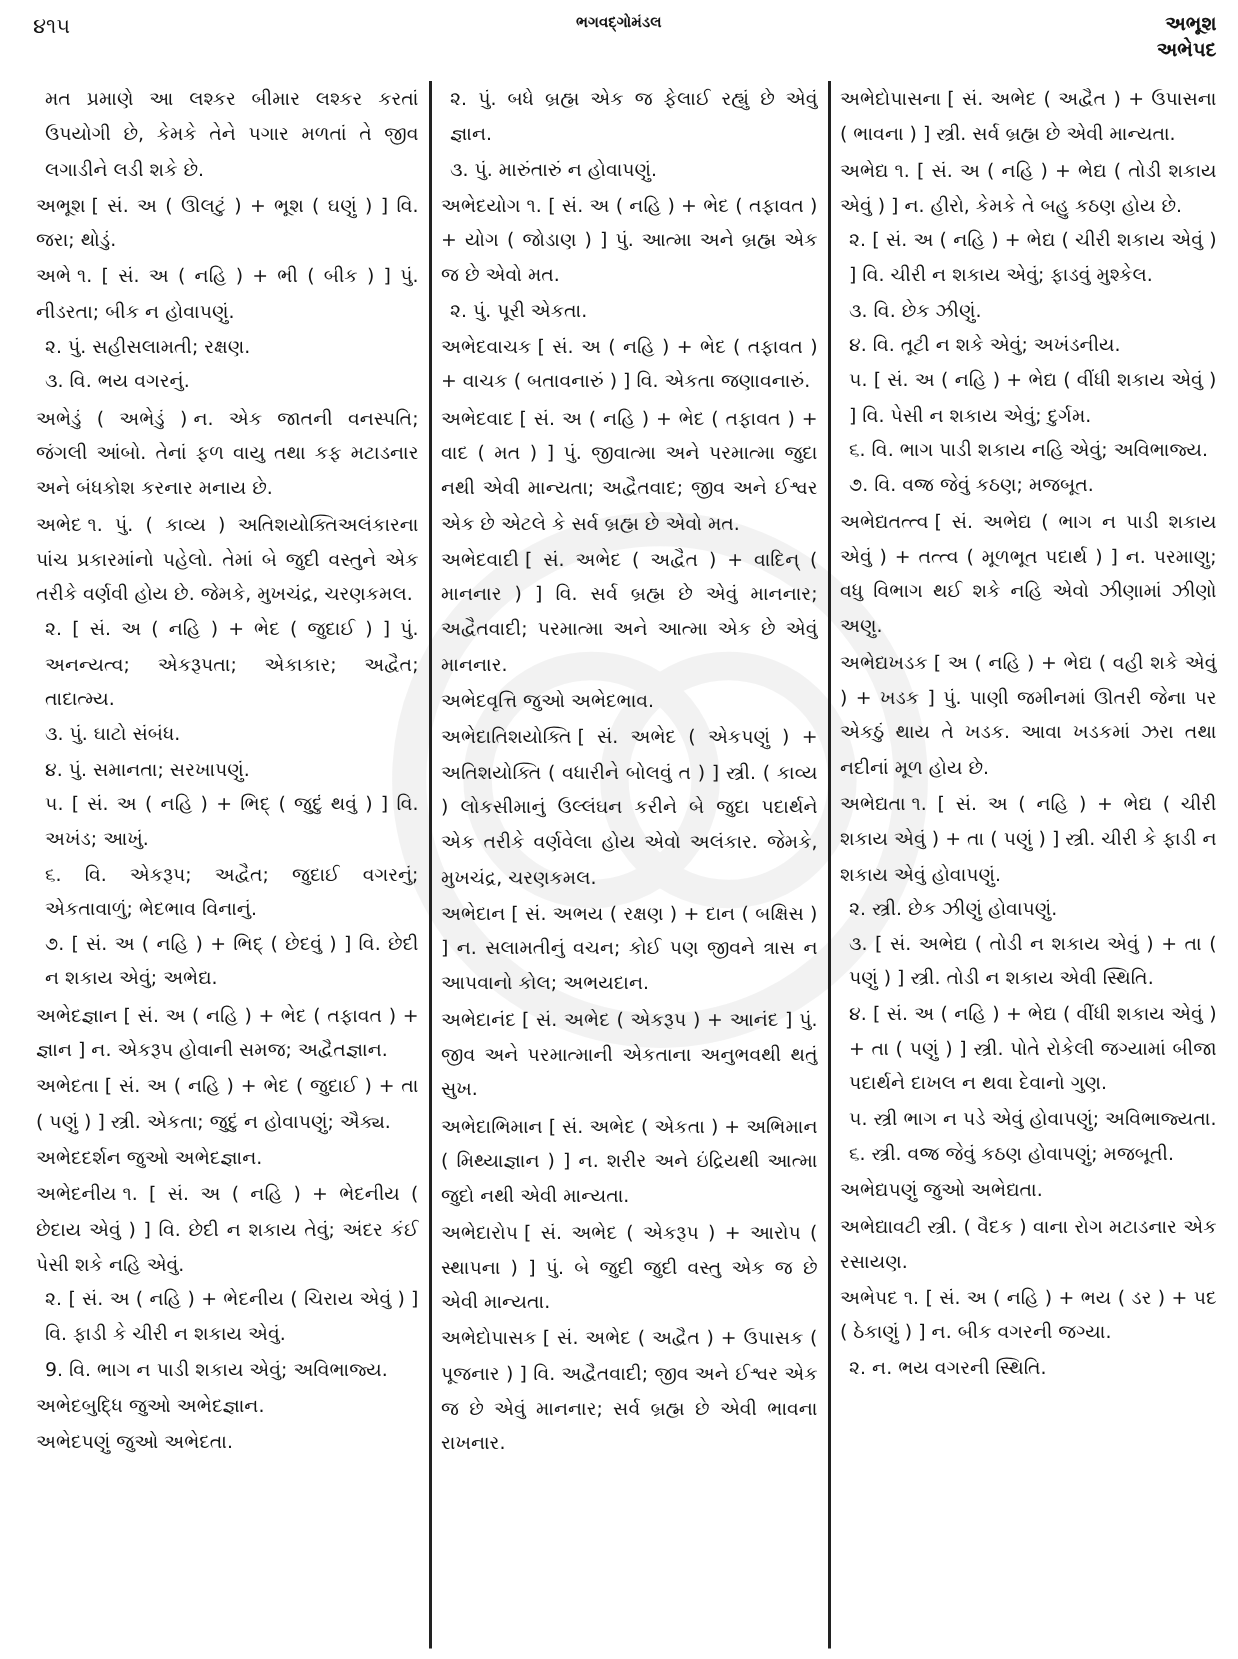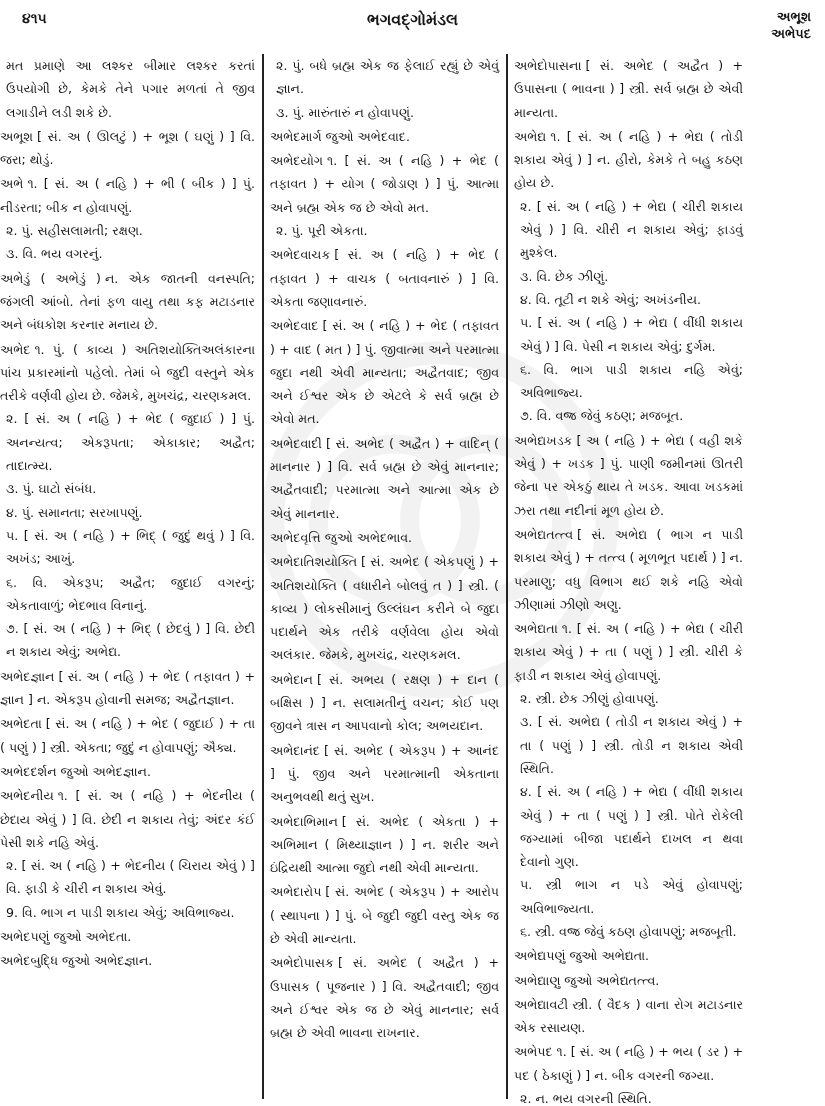--- a/index.html
+++ b/index.html
@@ -8,36 +8,37 @@
       font-family: "DejaVu Sans", sans-serif; color: #141414;
     }
     .watermark {
       position: absolute; left: 250px; top: 330px; width: 380px; height: 380px;
       pointer-events: none; opacity: 0.08;
     }
     .page-header {
       position: absolute; left: 0; top: 0; width: 825px; height: 46px;
     }
     .page-number {
-      position: absolute; left: 22px; top: 10px; font-size: 14px; font-weight: bold;
+      position: absolute; left: 22px; top: 10px; font-size: 14px; font-weight: normal;
     }
     .book-title {
       position: absolute; left: 0; width: 825px; top: 10px; text-align: center;
-      font-size: 16px; font-weight: bold;
+      font-size: 10px; font-weight: bold;
     }
     .guide-words {
       position: absolute; right: 14px; top: 8px; text-align: right;
       font-size: 13px; font-weight: bold; line-height: 17px;
     }
     .columns {
-      position: absolute; left: 0; top: 54px; width: 800px; height: 1045px;
+      position: absolute; left: 18px; top: 54px; width: 800px; height: 1045px;
       display: flex;
+      justify-content: flex-end;
     }
     .col {
-      width: 244px; padding: 0 7px 0 6px; box-sizing: border-box;
+      width: 266px; padding: 0 7px 0 6px; box-sizing: border-box;
       font-size: 12.6px; line-height: 23.3px; text-align: justify;
     }
     .col + .col { border-left: 2px solid #222; }
     .col:first-child { padding-left: 0; width: 262px; }
     .entry { margin: 0 0 1px 0; }
     .hw { font-weight: normal; margin-right: 4px; }
     .sense { display: block; padding-left: 6px; }
     .cont { display: block; padding-left: 6px; }
   </style>
 </head>
@@ -64,45 +65,43 @@
         <span class="cont">મત પ્રમાણે આ લશ્કર બીમાર લશ્કર કરતાં ઉપયોગી છે, કેમકે તેને પગાર મળતાં તે જીવ લગાડીને લડી શકે છે.</span>
       </div>
       <div class="entry"><span class="hw">અભૂશ</span><span class="">[ સં. અ ( ઊલટું ) + ભૂશ ( ઘણું ) ] વિ. જરા; થોડું.</span></div>
       <div class="entry"><span class="hw">અભે</span><span class="">૧. [ સં. અ ( નહિ ) + ભી ( બીક ) ] પું. નીડરતા; બીક ન હોવાપણું.</span><span class="sense">૨. પું. સહીસલામતી; રક્ષણ.</span><span class="sense">૩. વિ. ભય વગરનું.</span></div>
       <div class="entry"><span class="hw">અભેડું ( અભેડું )</span><span class="">ન. એક જાતની વનસ્પતિ; જંગલી આંબો. તેનાં ફળ વાયુ તથા કફ મટાડનાર અને બંધકોશ કરનાર મનાય છે.</span></div>
       <div class="entry"><span class="hw">અભેદ</span><span class="">૧. પું. ( કાવ્ય ) અતિશયોક્તિઅલંકારના પાંચ પ્રકારમાંનો પહેલો. તેમાં બે જુદી વસ્તુને એક તરીકે વર્ણવી હોય છે. જેમકે, મુખચંદ્ર, ચરણકમલ.</span><span class="sense">૨. [ સં. અ ( નહિ ) + ભેદ ( જુદાઈ ) ] પું. અનન્યત્વ; એકરૂપતા; એકાકાર; અદ્વૈત; તાદાત્મ્ય.</span><span class="sense">૩. પું. ઘાટો સંબંધ.</span><span class="sense">૪. પું. સમાનતા; સરખાપણું.</span><span class="sense">૫. [ સં. અ ( નહિ ) + ભિદ્ ( જુદું થવું ) ] વિ. અખંડ; આખું.</span><span class="sense">૬. વિ. એકરૂપ; અદ્વૈત; જુદાઈ વગરનું; એકતાવાળું; ભેદભાવ વિનાનું.</span><span class="sense">૭. [ સં. અ ( નહિ ) + ભિદ્ ( છેદવું ) ] વિ. છેદી ન શકાય એવું; અભેદ્ય.</span></div>
       <div class="entry"><span class="hw">અભેદજ્ઞાન</span><span class="">[ સં. અ ( નહિ ) + ભેદ ( તફાવત ) + જ્ઞાન ] ન. એકરૂપ હોવાની સમજ; અદ્વૈતજ્ઞાન.</span></div>
       <div class="entry"><span class="hw">અભેદતા</span><span class="">[ સં. અ ( નહિ ) + ભેદ ( જુદાઈ ) + તા ( પણું ) ] સ્ત્રી. એકતા; જુદું ન હોવાપણું; ઐક્ય.</span></div>
       <div class="entry"><span class="hw">અભેદદર્શન</span><span class="">જુઓ અભેદજ્ઞાન.</span></div>
       <div class="entry"><span class="hw">અભેદનીય</span><span class="">૧. [ સં. અ ( નહિ ) + ભેદનીય ( છેદાય એવું ) ] વિ. છેદી ન શકાય તેવું; અંદર કંઈ પેસી શકે નહિ એવું.</span><span class="sense">૨. [ સં. અ ( નહિ ) + ભેદનીય ( ચિરાય એવું ) ] વિ. ફાડી કે ચીરી ન શકાય એવું.</span><span class="sense">9. વિ. ભાગ ન પાડી શકાય એવું; અવિભાજ્ય.</span></div>
+      <div class="entry"><span class="hw">અભેદબુદ્ધિ</span><span class="">જુઓ અભેદજ્ઞાન.</span></div>
       <div class="entry"><span class="hw">અભેદપણું</span><span class="">જુઓ અભેદતા.</span></div>
-      <div class="entry"><span class="hw">અભેદબુદ્ધિ</span><span class="">જુઓ અભેદજ્ઞાન.</span></div>
     </section>
   <section class="col">
       <div class="entry">
         <span class="sense">૨. પું. બધે બ્રહ્મ એક જ ફેલાઈ રહ્યું છે એવું જ્ઞાન.</span>
         <span class="sense">૩. પું. મારુંતારું ન હોવાપણું.</span>
       </div>
-      <div class="entry"><span class="hw">અભેદમાર્ગ</span><span class="">જુઓ અભેદવાદ.</span></div>
       <div class="entry"><span class="hw">અભેદયોગ</span><span class="">૧. [ સં. અ ( નહિ ) + ભેદ ( તફાવત ) + યોગ ( જોડાણ ) ] પું. આત્મા અને બ્રહ્મ એક જ છે એવો મત.</span><span class="sense">૨. પું. પૂરી એકતા.</span></div>
       <div class="entry"><span class="hw">અભેદવાચક</span><span class="">[ સં. અ ( નહિ ) + ભેદ ( તફાવત ) + વાચક ( બતાવનારું ) ] વિ. એકતા જણાવનારું.</span></div>
       <div class="entry"><span class="hw">અભેદવાદ</span><span class="">[ સં. અ ( નહિ ) + ભેદ ( તફાવત ) + વાદ ( મત ) ] પું. જીવાત્મા અને પરમાત્મા જુદા નથી એવી માન્યતા; અદ્વૈતવાદ; જીવ અને ઈશ્વર એક છે એટલે કે સર્વ બ્રહ્મ છે એવો મત.</span></div>
       <div class="entry"><span class="hw">અભેદવાદી</span><span class="">[ સં. અભેદ ( અદ્વૈત ) + વાદિન્ ( માનનાર ) ] વિ. સર્વ બ્રહ્મ છે એવું માનનાર; અદ્વૈતવાદી; પરમાત્મા અને આત્મા એક છે એવું માનનાર.</span></div>
       <div class="entry"><span class="hw">અભેદવૃત્તિ</span><span class="">જુઓ અભેદભાવ.</span></div>
       <div class="entry"><span class="hw">અભેદાતિશયોક્તિ</span><span class="">[ સં. અભેદ ( એકપણું ) + અતિશયોક્તિ ( વધારીને બોલવું ત ) ] સ્ત્રી. ( કાવ્ય ) લોકસીમાનું ઉલ્લંઘન કરીને બે જુદા પદાર્થને એક તરીકે વર્ણવેલા હોય એવો અલંકાર. જેમકે, મુખચંદ્ર, ચરણકમલ.</span></div>
       <div class="entry"><span class="hw">અભેદાન</span><span class="">[ સં. અભય ( રક્ષણ ) + દાન ( બક્ષિસ ) ] ન. સલામતીનું વચન; કોઈ પણ જીવને ત્રાસ ન આપવાનો કોલ; અભયદાન.</span></div>
       <div class="entry"><span class="hw">અભેદાનંદ</span><span class="">[ સં. અભેદ ( એકરૂપ ) + આનંદ ] પું. જીવ અને પરમાત્માની એકતાના અનુભવથી થતું સુખ.</span></div>
       <div class="entry"><span class="hw">અભેદાભિમાન</span><span class="">[ સં. અભેદ ( એકતા ) + અભિમાન ( મિથ્યાજ્ઞાન ) ] ન. શરીર અને ઇંદ્રિયથી આત્મા જુદો નથી એવી માન્યતા.</span></div>
       <div class="entry"><span class="hw">અભેદારોપ</span><span class="">[ સં. અભેદ ( એકરૂપ ) + આરોપ ( સ્થાપના ) ] પું. બે જુદી જુદી વસ્તુ એક જ છે એવી માન્યતા.</span></div>
       <div class="entry"><span class="hw">અભેદોપાસક</span><span class="">[ સં. અભેદ ( અદ્વૈત ) + ઉપાસક ( પૂજનાર ) ] વિ. અદ્વૈતવાદી; જીવ અને ઈશ્વર એક જ છે એવું માનનાર; સર્વ બ્રહ્મ છે એવી ભાવના રાખનાર.</span></div>
     </section>
   <section class="col">
       <div class="entry"><span class="hw">અભેદોપાસના</span><span class="">[ સં. અભેદ ( અદ્વૈત ) + ઉપાસના ( ભાવના ) ] સ્ત્રી. સર્વ બ્રહ્મ છે એવી માન્યતા.</span></div>
       <div class="entry"><span class="hw">અભેદ્ય</span><span class="">૧. [ સં. અ ( નહિ ) + ભેદ્ય ( તોડી શકાય એવું ) ] ન. હીરો, કેમકે તે બહુ કઠણ હોય છે.</span><span class="sense">૨. [ સં. અ ( નહિ ) + ભેદ્ય ( ચીરી શકાય એવું ) ] વિ. ચીરી ન શકાય એવું; ફાડવું મુશ્કેલ.</span><span class="sense">૩. વિ. છેક ઝીણું.</span><span class="sense">૪. વિ. તૂટી ન શકે એવું; અખંડનીય.</span><span class="sense">૫. [ સં. અ ( નહિ ) + ભેદ્ય ( વીંધી શકાય એવું ) ] વિ. પેસી ન શકાય એવું; દુર્ગમ.</span><span class="sense">૬. વિ. ભાગ પાડી શકાય નહિ એવું; અવિભાજ્ય.</span><span class="sense">૭. વિ. વજ્ર જેવું કઠણ; મજબૂત.</span></div>
+      <div class="entry"><span class="hw">અભેદ્યતત્ત્વ</span><span class="">[ સં. અભેદ્ય ( ભાગ ન પાડી શકાય એવું ) + તત્ત્વ ( મૂળભૂત પદાર્થ ) ] ન. પરમાણુ; વધુ વિભાગ થઈ શકે નહિ એવો ઝીણામાં ઝીણો અણુ.</span></div>
       <div class="entry"><span class="hw">અભેદ્યખડક</span><span class="">[ અ ( નહિ ) + ભેદ્ય ( વહી શકે એવું ) + ખડક ] પું. પાણી જમીનમાં ઊતરી જેના પર એકઠું થાય તે ખડક. આવા ખડકમાં ઝરા તથા નદીનાં મૂળ હોય છે.</span></div>
-      <div class="entry"><span class="hw">અભેદ્યતત્ત્વ</span><span class="">[ સં. અભેદ્ય ( ભાગ ન પાડી શકાય એવું ) + તત્ત્વ ( મૂળભૂત પદાર્થ ) ] ન. પરમાણુ; વધુ વિભાગ થઈ શકે નહિ એવો ઝીણામાં ઝીણો અણુ.</span></div>
       <div class="entry"><span class="hw">અભેદ્યતા</span><span class="">૧. [ સં. અ ( નહિ ) + ભેદ્ય ( ચીરી શકાય એવું ) + તા ( પણું ) ] સ્ત્રી. ચીરી કે ફાડી ન શકાય એવું હોવાપણું.</span><span class="sense">૨. સ્ત્રી. છેક ઝીણું હોવાપણું.</span><span class="sense">૩. [ સં. અભેદ્ય ( તોડી ન શકાય એવું ) + તા ( પણું ) ] સ્ત્રી. તોડી ન શકાય એવી સ્થિતિ.</span><span class="sense">૪. [ સં. અ ( નહિ ) + ભેદ્ય ( વીંધી શકાય એવું ) + તા ( પણું ) ] સ્ત્રી. પોતે રોકેલી જગ્યામાં બીજા પદાર્થને દાખલ ન થવા દેવાનો ગુણ.</span><span class="sense">૫. સ્ત્રી ભાગ ન પડે એવું હોવાપણું; અવિભાજ્યતા.</span><span class="sense">૬. સ્ત્રી. વજ્ર જેવું કઠણ હોવાપણું; મજબૂતી.</span></div>
       <div class="entry"><span class="hw">અભેદ્યપણું</span><span class="">જુઓ અભેદ્યતા.</span></div>
-      <div class="entry"><span class="hw">અભેદ્યાણુ</span><span class="">જુઓ અભેદ્યતત્ત્વ.</span></div>
       <div class="entry"><span class="hw">અભેદ્યાવટી</span><span class="">સ્ત્રી. ( વૈદક ) વાના રોગ મટાડનાર એક રસાયણ.</span></div>
       <div class="entry"><span class="hw">અભેપદ</span><span class="">૧. [ સં. અ ( નહિ ) + ભય ( ડર ) + પદ ( ઠેકાણું ) ] ન. બીક વગરની જગ્યા.</span><span class="sense">૨. ન. ભય વગરની સ્થિતિ.</span></div>
     </section>
 </main>
 
 </body></html>

